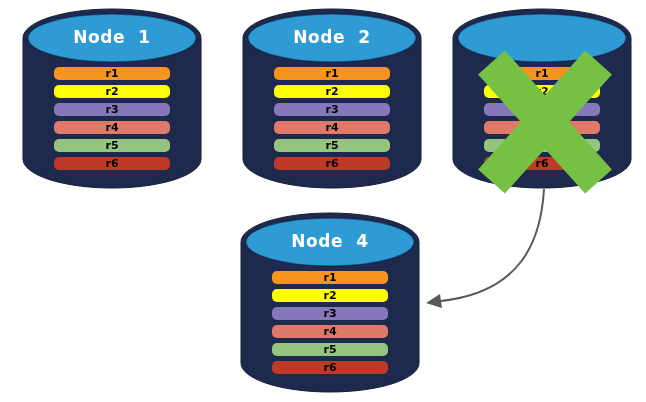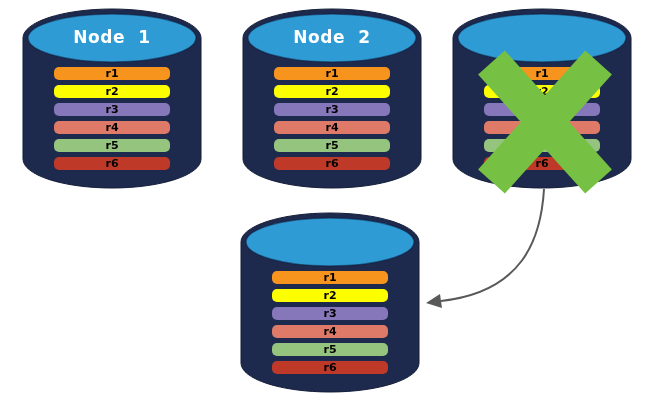--- a/index.html
+++ b/index.html
@@ -133,20 +133,21 @@
         <rect x="75" y="34" width="36" height="160"></rect>
       </g>
     </svg>
   </div>
 
   <div class="node" style="left:240px; top:212px;">
     <svg class="cyl" width="180" height="182" viewBox="0 0 180 182">
       <path class="body" d="M 1,30 A 89,29 0 0 1 179,30 L 179,151 A 89,29 0 0 1 1,151 Z"></path>
       <ellipse class="top" cx="90" cy="30" rx="84" ry="24"></ellipse>
     </svg>
+    <div class="title">Node 4</div>
     <div class="rows">
       <div class="row" style="background: rgb(247, 148, 30);">r1</div>
       <div class="row" style="background: rgb(253, 255, 0);">r2</div>
       <div class="row" style="background: rgb(133, 119, 185);">r3</div>
       <div class="row" style="background: rgb(223, 122, 104);">r4</div>
       <div class="row" style="background: rgb(148, 196, 126);">r5</div>
       <div class="row" style="background: rgb(190, 57, 40);">r6</div>
     </div>
   </div>
 

